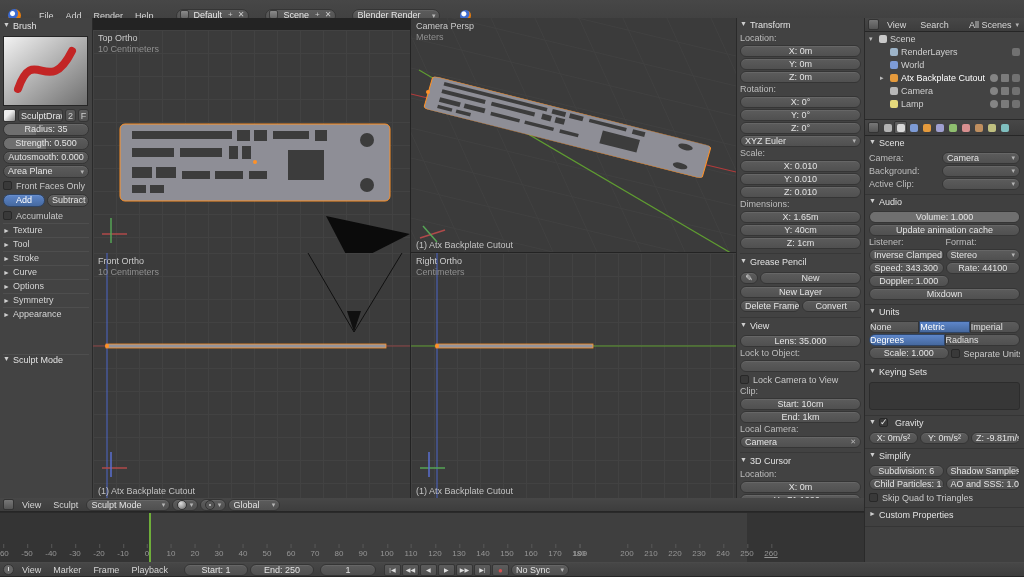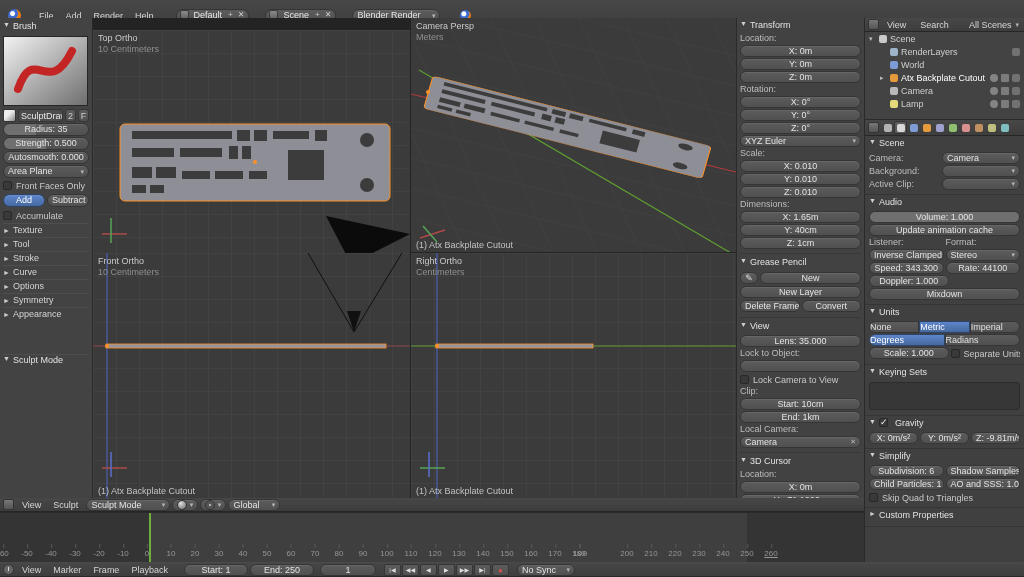--- a/index.html
+++ b/index.html
@@ -720,19 +720,19 @@
     <span class="wfield ffield" style="width:56px;margin-left:4px">1</span>
     <span class="bar" style="gap:1px;margin-left:6px">
         <span class="tbtn">|◀</span>
         <span class="tbtn">◀◀</span>
         <span class="tbtn">◀</span>
         <span class="tbtn">▶</span>
         <span class="tbtn">▶▶</span>
         <span class="tbtn">▶|</span>
         <span class="tbtn rec">●</span>
       </span>
-    <span class="wdrop ffield" style="width:58px;margin-left:6px">
+    <span class="wdrop ffield" style="width:58px;">
         <span>No Sync</span>
         <span class="car">▾</span>
       </span>
   </div>
 
 </div>
 
 </body></html>

